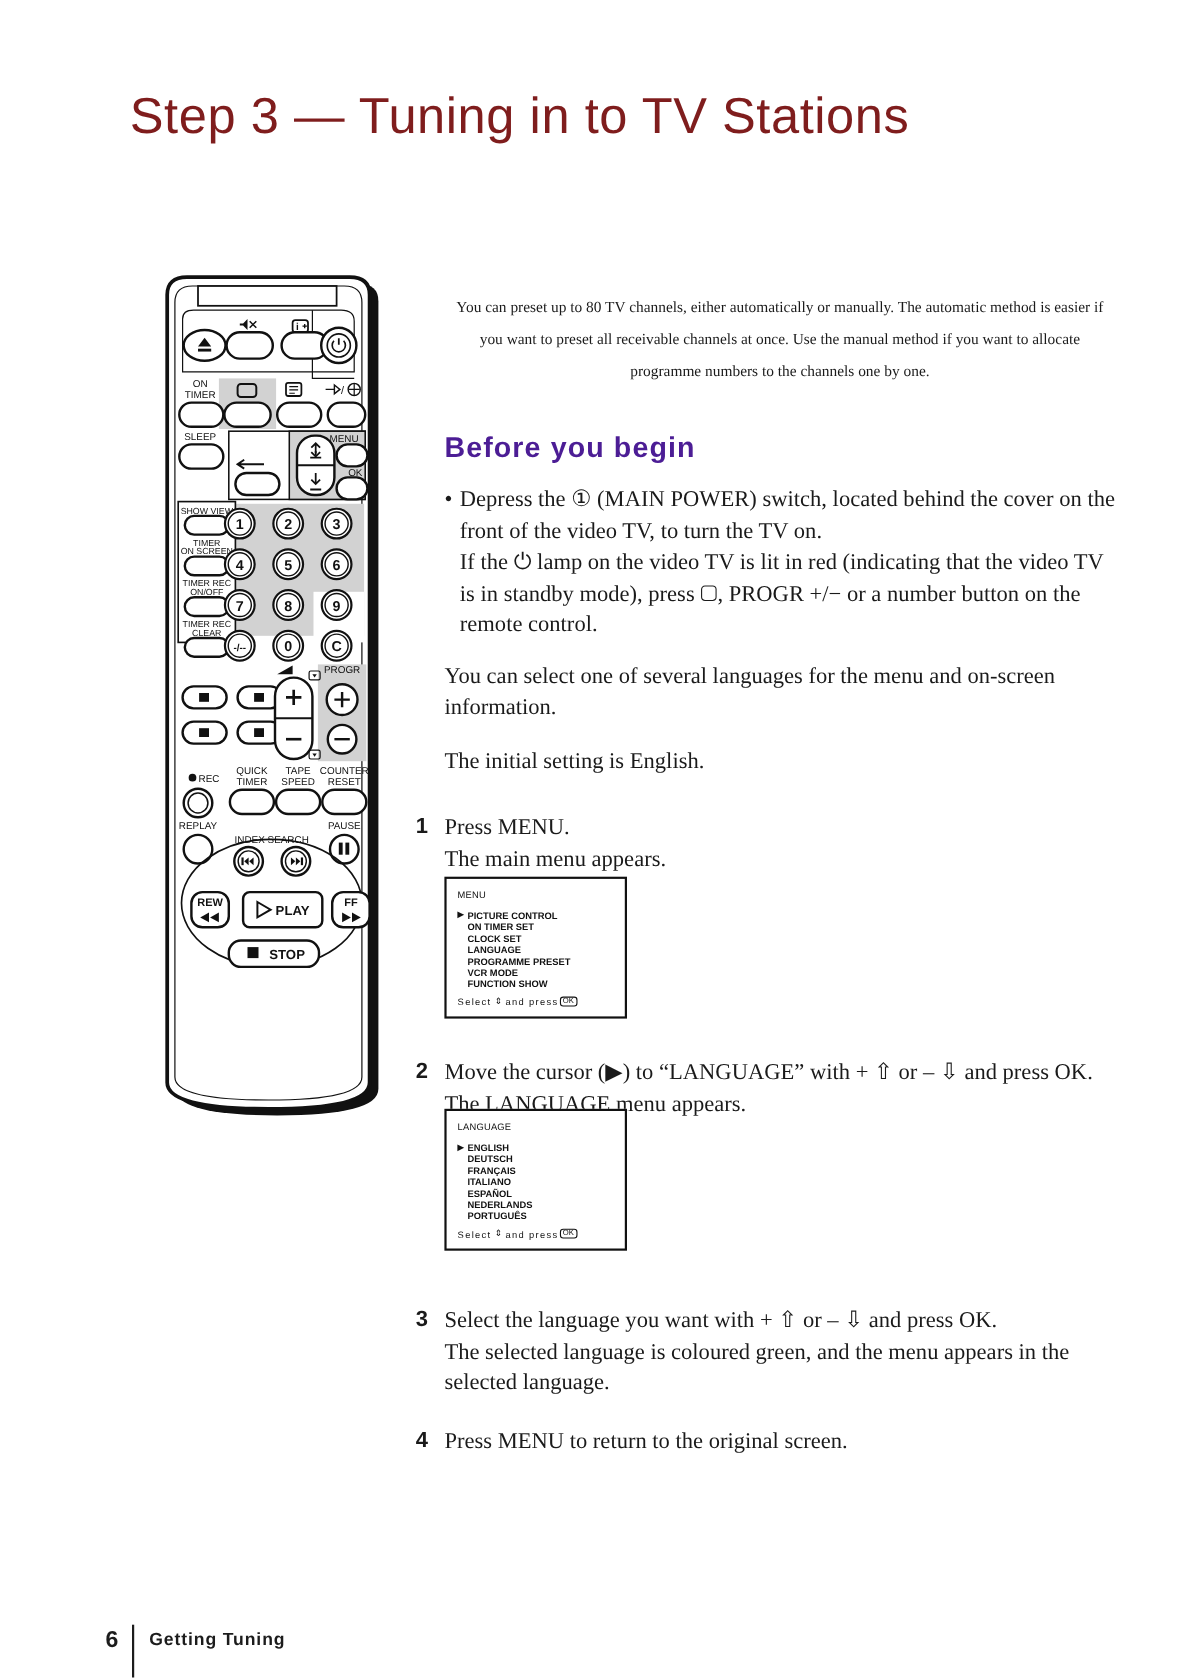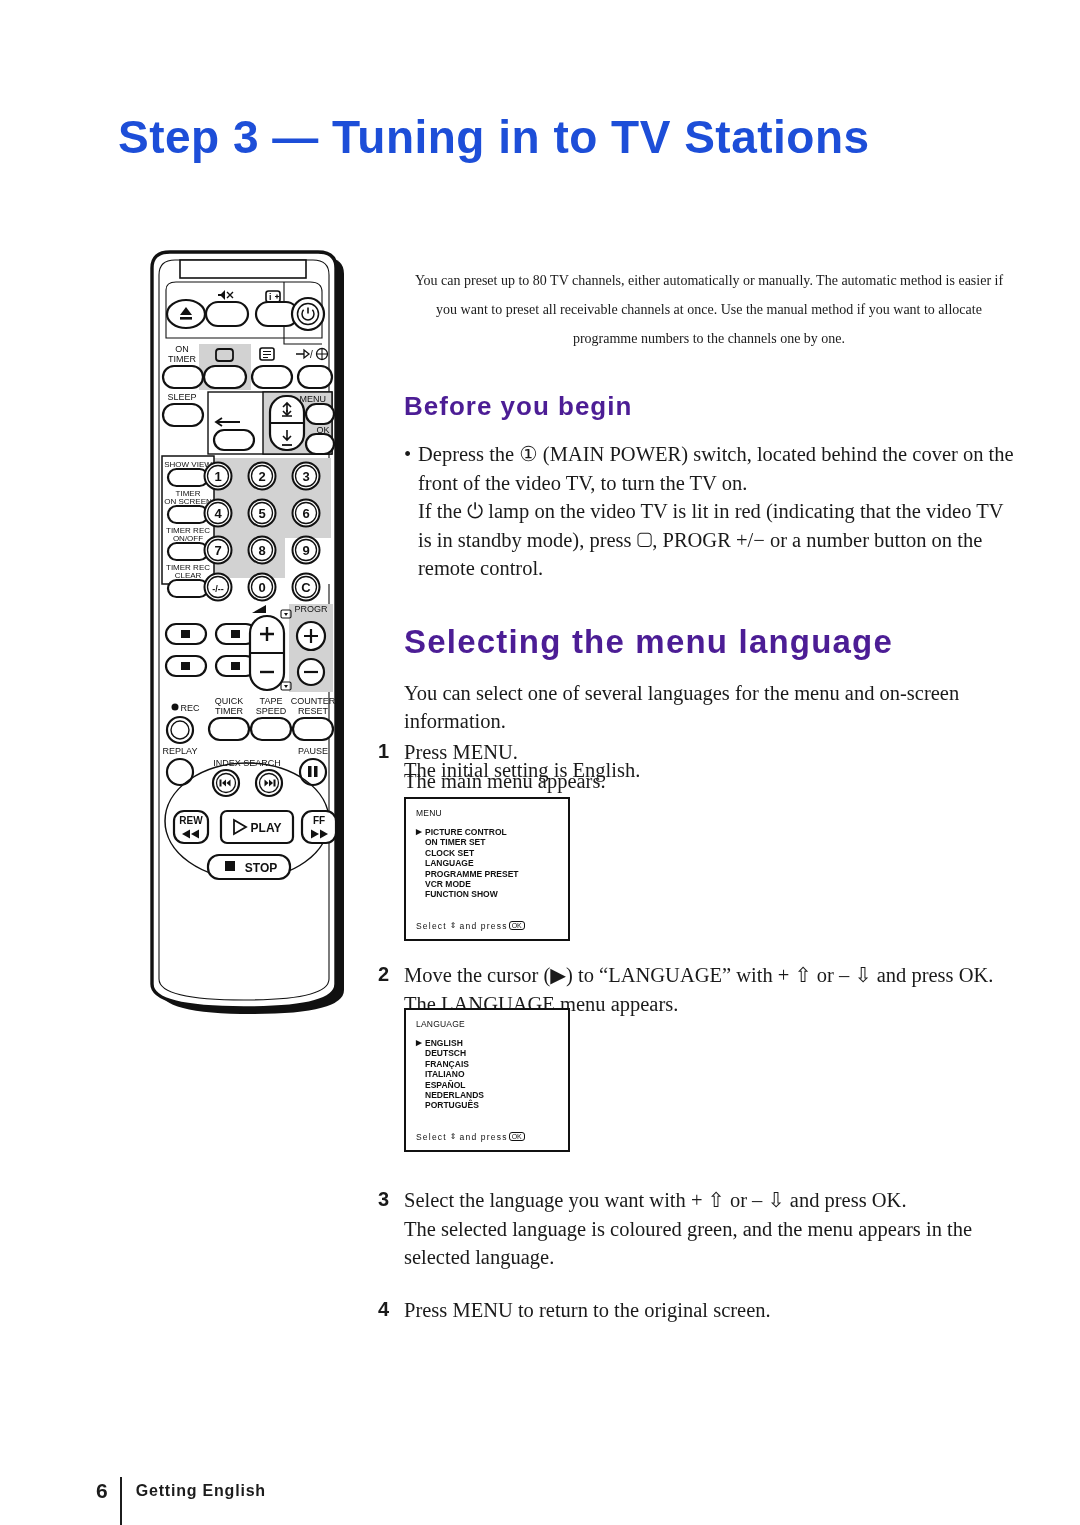--- a/index.html
+++ b/index.html
@@ -11,26 +11,25 @@
     color:#1a1a1a;
     position:relative;
     overflow:hidden;
   }
 
   
   .page-title {
     position:absolute;
     left:118px; top:78px; width:900px;
     font-family:"Liberation Sans", sans-serif;
-    font-weight:bold;
+    font-weight:normal;
     font-size:46px;
     letter-spacing:0.5px;
-    color:#1d4ed8;
+    color:#7f1d1d;
     white-space:nowrap;
-    margin-top:32px;
   }
 
   
   .col-right { position:absolute; left:404px; top:252px; width:610px; }
 
   .intro-para {
     font-size:14px;
     line-height:29px;
     text-align:center;
   }
@@ -79,21 +78,21 @@
   }
   .osd-title { font-size:8.5px; letter-spacing:0.2px; margin-bottom:9px; }
   .osd-list { font-size:8.5px; line-height:10.4px; }
   .osd-item { white-space:nowrap; padding-left:9px; position:relative;font-weight:bold; }
   .osd-item.sel::before {
     content:"\25B6";
     position:absolute; left:0px; top:0px;
     font-size:7.5px;
   }
   .osd-foot {
-    margin-top:21px;
+    margin-top:6px;
     font-size:8.5px;
     letter-spacing:1.2px;
     white-space:nowrap;
     display:flex; align-items:center;
   }
   .osd-ok {
     border:1px solid #111; border-radius:3px;
     padding:0px 2px; font-size:7px; letter-spacing:0;
     margin-left:1px;
   }
@@ -393,21 +392,20 @@
   <div class="bullet-block">
     <div class="bullet-row">
       <div class="bullet-dot">•</div>
       <div class="bullet-text">
         <span>Depress the ① (MAIN POWER) switch, located behind the cover on the front of the video TV, to turn the TV on.</span><br>
         <span>If the ⏻ lamp on the video TV is lit in red (indicating that the video TV is in standby mode), press ▢, PROGR +/− or a number button on the remote control.</span>
       </div>
     </div>
   </div>
 
-  <div class="h2 big">Selecting the menu language</div>
 
   <p class="body-para">You can select one of several languages for the menu and on-screen information.</p>
   <p class="body-para" style="margin-top:0">The initial setting is English.</p>
 </div>
 
 <div class="steps">
 
   <div class="step">
     <div class="step-num">1</div>
     <div class="step-body">
@@ -485,14 +483,14 @@
       <span class="ud-arrow">⇕</span>
       <span>and press</span>
       <span class="osd-ok">OK</span>
     </div>
   </div>
 </div>
 
 <div class="footer">
   <div class="footer-pageno">6</div>
   <div class="footer-rule"></div>
-  <div class="footer-sect">Getting English</div>
+  <div class="footer-sect">Getting Tuning</div>
 </div>
 
 </body></html>

